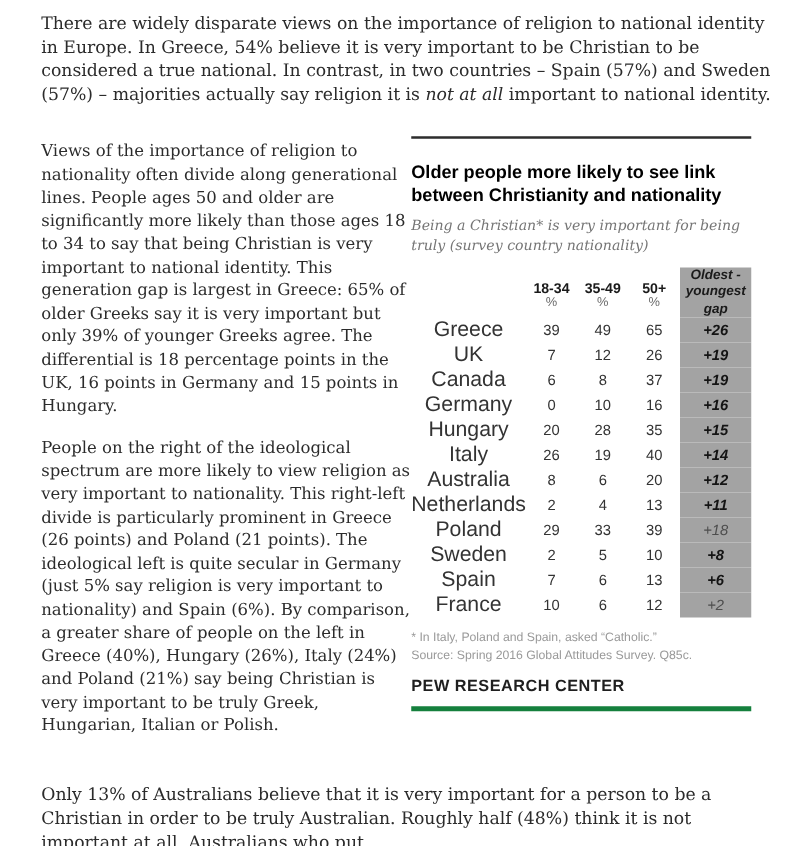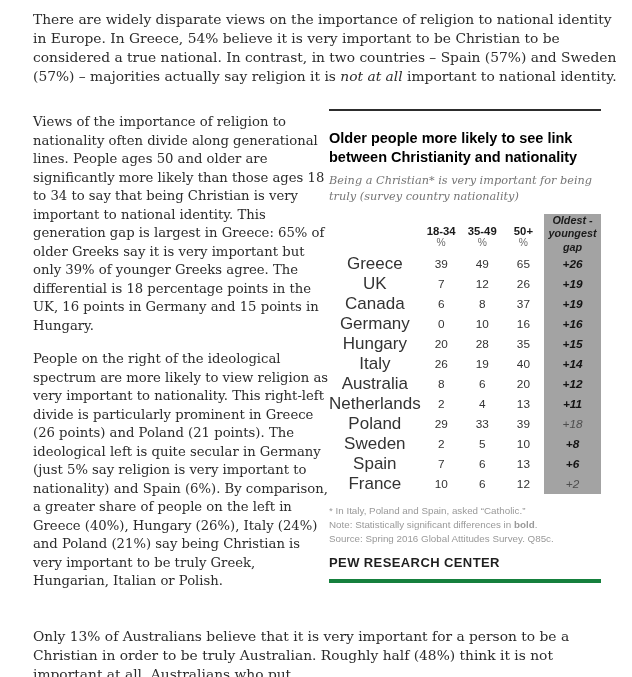--- a/index.html
+++ b/index.html
@@ -194,21 +194,20 @@
           <td class="c-num">10</td>
           <td class="c-num">6</td>
           <td class="c-num">12</td>
           <td class="c-gap gapcol gapval nsig">+2</td>
         </tr>
           </tbody>
       </table>
 
       <div class="footnotes">
         <div>* In Italy, Poland and Spain, asked “Catholic.”</div>
-        <div><span>Note: Statistically significant differences in </span><span class="b">bold</span><span>.</span></div>
         <div>Source: Spring 2016 Global Attitudes Survey. Q85c.</div>
       </div>
 
       <div class="pew-label">PEW RESEARCH CENTER</div>
     </div>
 
   </div>
 
   <p class="closing">Only 13% of Australians believe that it is very important for a person to be a Christian in order to be truly Australian. Roughly half (48%) think it is not important at all. Australians who put</p>
 

